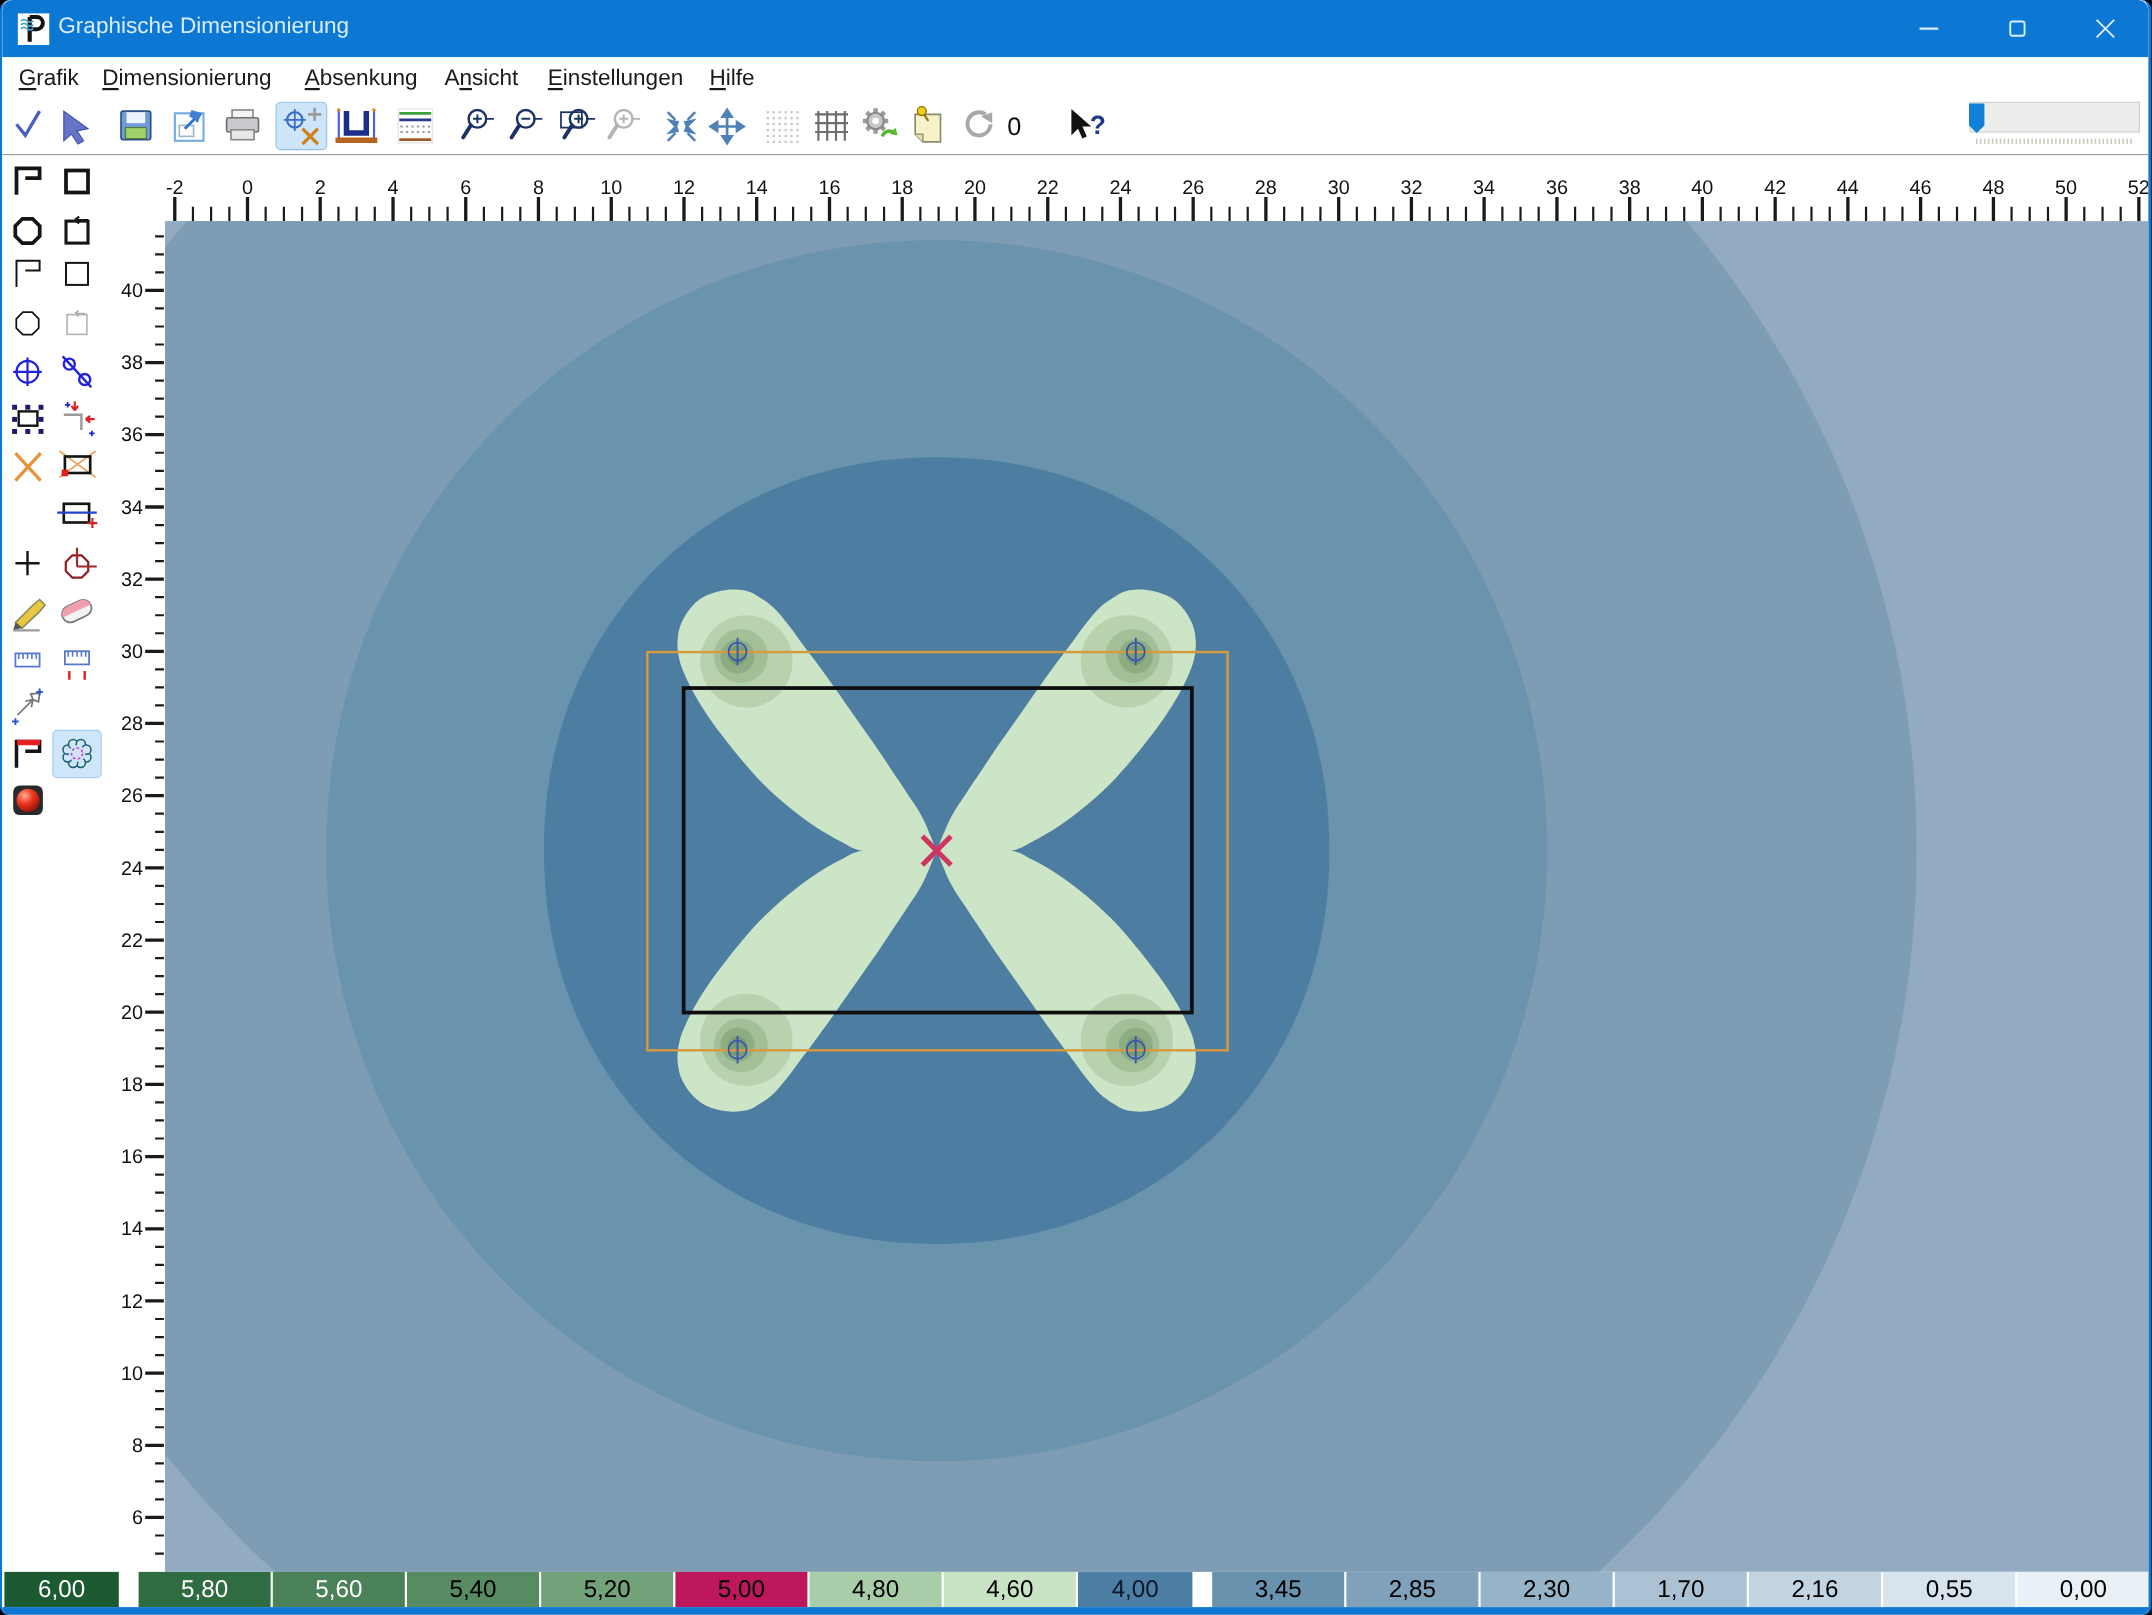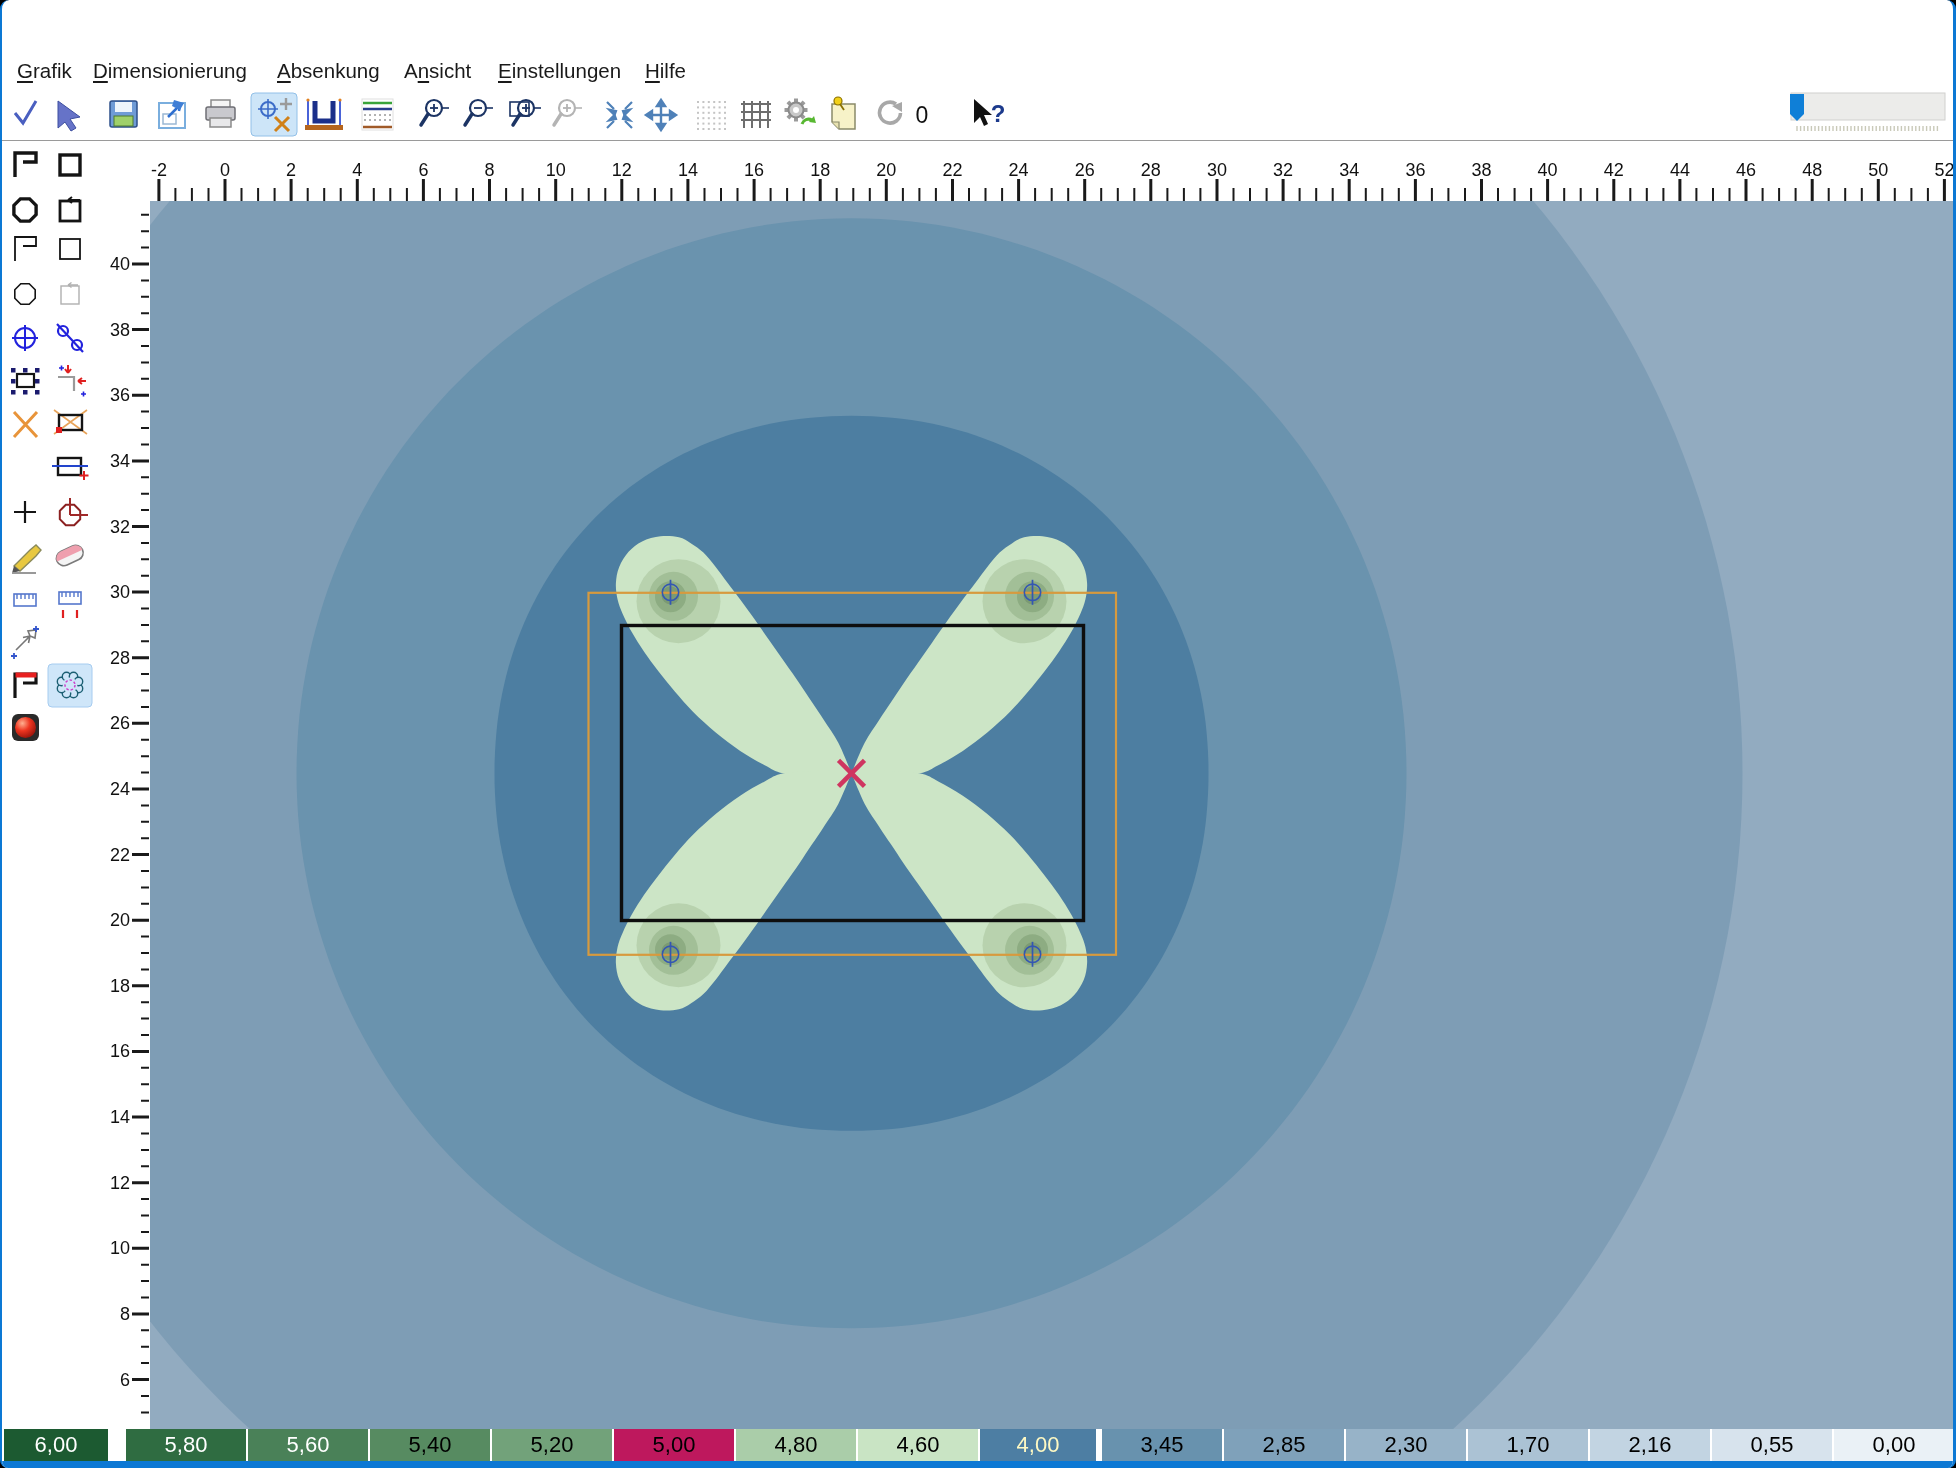--- a/index.html
+++ b/index.html
@@ -13,20 +13,34 @@
 #toolbar { position:absolute; left:0; top:92px; width:100%; height:49px; background:#fff;
   border-bottom:1px solid #9a9a9a; }
 #content { position:absolute; left:0; top:142px; width:100%; height:1287px; background:#fff; }
 #legend { position:absolute; left:0; top:1429px; width:100%; height:32px; background:#fff; }
 .lc { position:absolute; top:0; height:32px; font-size:22px; text-align:center; line-height:31px; }
 #bottombar { position:absolute; left:0; top:1461px; width:100%; height:7px; background:#0c78d4; }
 </style></head>
 <body>
 <div id="win">
 
+<div id="titlebar">
+  <svg width="29" height="29" viewBox="0 0 29 29" style="position:absolute;left:14px;top:12px">
+    <rect width="29" height="29" fill="#fff"></rect>
+    <path d="M11,3.5 H17.5 a5.5,5.5 0 0 1 0,11 H11" fill="none" stroke="#141414" stroke-width="3.6"></path>
+    <path d="M11,3.5 V26" stroke="#141414" stroke-width="3.8"></path>
+    <path d="M3,7 q2.8,-2.4 5.6,0 t5.6,0 M3,10.5 q2.8,-2.4 5.6,0 t5.6,0 M3,14 q2.8,-2.4 5.6,0 t5.6,0" fill="none" stroke="#45a3cb" stroke-width="1.5"></path>
+  </svg>
+  <span id="title">Graphische Dimensionierung</span>
+  <svg width="300" height="52" viewBox="0 0 300 52" style="position:absolute;right:0;top:0">
+    <line x1="92" y1="26" x2="109" y2="26" stroke="#dceefc" stroke-width="2"></line>
+    <rect x="174.5" y="19.5" width="13" height="13" rx="2" fill="none" stroke="#dceefc" stroke-width="1.7"></rect>
+    <path d="M253,18 L269,34 M269,18 L253,34" stroke="#dceefc" stroke-width="1.7"></path>
+  </svg>
+</div>
 <div id="menubar">
       <span class="mi" style="left:15px"><u>G</u>rafik</span>
       <span class="mi" style="left:91px"><u>D</u>imensionierung</span>
       <span class="mi" style="left:275px"><u>A</u>bsenkung</span>
       <span class="mi" style="left:402px">A<u>n</u>sicht</span>
       <span class="mi" style="left:496px"><u>E</u>instellungen</span>
       <span class="mi" style="left:643px"><u>H</u>ilfe</span>
     </div>
 <div id="toolbar">
       <svg width="1956" height="49" viewBox="0 92 1956 49" style="position:absolute;left:0;top:0">
@@ -340,21 +354,21 @@
 </div>
 <div id="legend">
       <div class="lc" style="left:2.0px;width:104px;background:#1c5a31;color:#fff">6,00</div>
       <div class="lc" style="left:124.0px;width:120.0px;background:#2f6c41;color:#fff">5,80</div>
       <div class="lc" style="left:246.0px;width:120.0px;background:#4a8158;color:#fff">5,60</div>
       <div class="lc" style="left:368.0px;width:120.0px;background:#578b61;color:#000000">5,40</div>
       <div class="lc" style="left:490.0px;width:120.0px;background:#72a27a;color:#000">5,20</div>
       <div class="lc" style="left:612.0px;width:120.0px;background:#be185d;color:#000">5,00</div>
       <div class="lc" style="left:734.0px;width:120.0px;background:#aacda9;color:#000">4,80</div>
       <div class="lc" style="left:856.0px;width:120.0px;background:#c9e4c4;color:#000">4,60</div>
-      <div class="lc" style="left:978.0px;width:116px;background:#4d7ea3;color:#fef9c3">4,00</div>
+      <div class="lc" style="left:978.0px;width:104px;background:#4d7ea3;color:#0f172a">4,00</div>
       <div class="lc" style="left:1100.0px;width:120.0px;background:#6892ae;color:#000">3,45</div>
       <div class="lc" style="left:1222.0px;width:120.0px;background:#7fa1ba;color:#000">2,85</div>
       <div class="lc" style="left:1344.0px;width:120.0px;background:#97b3c8;color:#000">2,30</div>
       <div class="lc" style="left:1466.0px;width:120.0px;background:#abc2d4;color:#000">1,70</div>
       <div class="lc" style="left:1588.0px;width:120.0px;background:#c2d4e2;color:#000">2,16</div>
       <div class="lc" style="left:1710.0px;width:120.0px;background:#d7e3ed;color:#000">0,55</div>
       <div class="lc" style="left:1832.0px;width:120.0px;background:#eaf1f6;color:#000">0,00</div>
     </div>
 <div id="bottombar"></div>
 </div>

